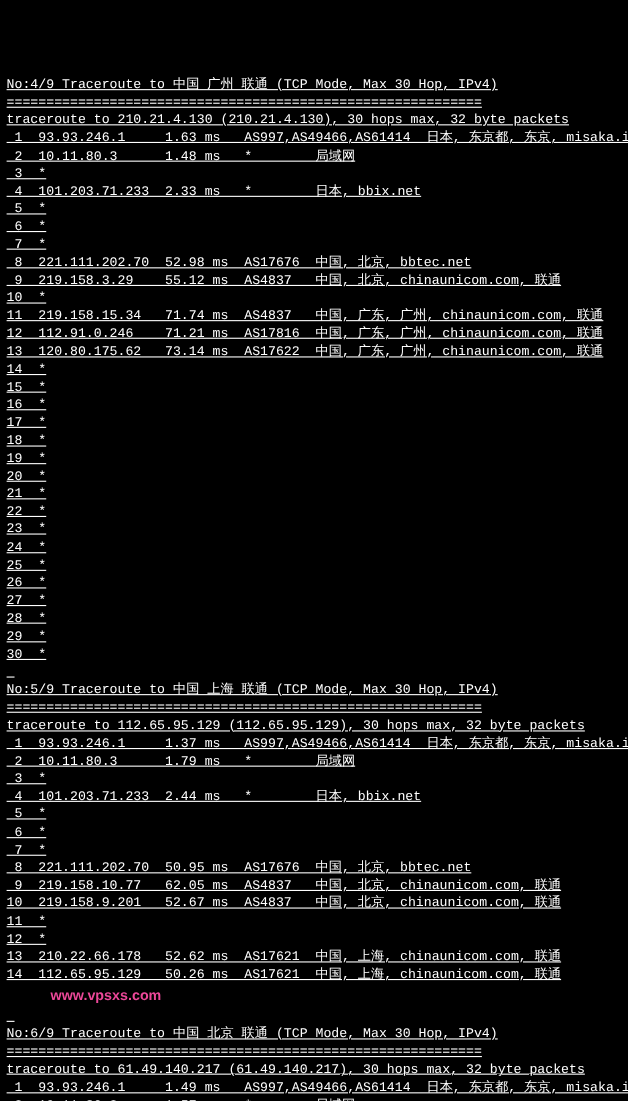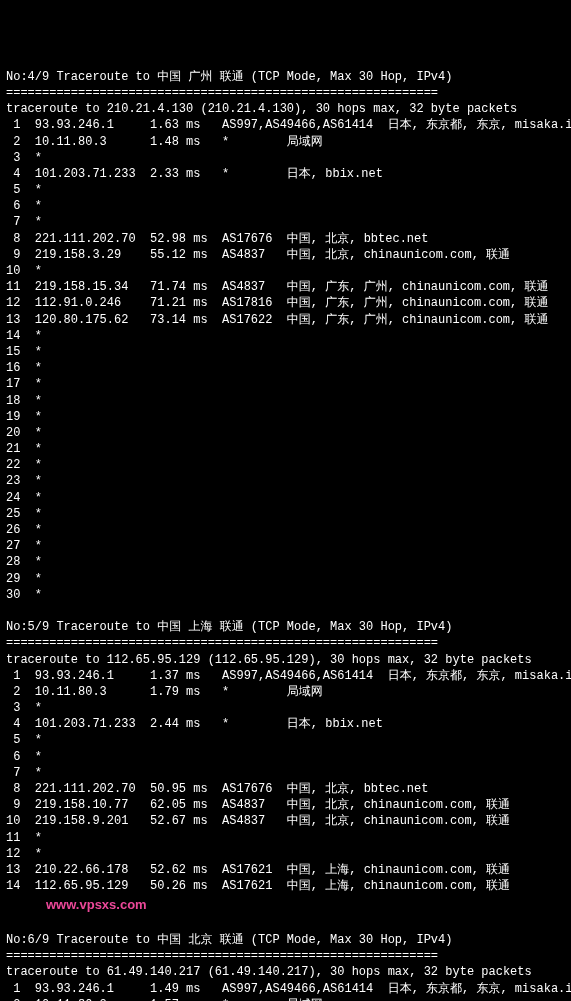--- a/index.html
+++ b/index.html
@@ -14,21 +14,21 @@
     width: 571px;
     box-sizing: border-box;
   }
   .watermark {
     font-family: Arial, sans-serif;
     font-weight: bold;
     font-size: 13px;
     color: #ec4899;
     padding: 2px 0 2px 40px;
   }
-  .line { white-space: pre; }
+  .line { white-space: pre; text-decoration: underline; }
 </style>
 </head>
 <body>
 
 
 
 <div id="out"><div class="line">No:4/9 Traceroute to 中国 广州 联通 (TCP Mode, Max 30 Hop, IPv4)</div><div class="line">============================================================</div><div class="line">traceroute to 210.21.4.130 (210.21.4.130), 30 hops max, 32 byte packets</div><div class="line"> 1  93.93.246.1     1.63 ms   AS997,AS49466,AS61414  日本, 东京都, 东京, misaka.io</div><div class="line"> 2  10.11.80.3      1.48 ms   *        局域网</div><div class="line"> 3  *</div><div class="line"> 4  101.203.71.233  2.33 ms   *        日本, bbix.net</div><div class="line"> 5  *</div><div class="line"> 6  *</div><div class="line"> 7  *</div><div class="line"> 8  221.111.202.70  52.98 ms  AS17676  中国, 北京, bbtec.net</div><div class="line"> 9  219.158.3.29    55.12 ms  AS4837   中国, 北京, chinaunicom.com, 联通</div><div class="line">10  *</div><div class="line">11  219.158.15.34   71.74 ms  AS4837   中国, 广东, 广州, chinaunicom.com, 联通</div><div class="line">12  112.91.0.246    71.21 ms  AS17816  中国, 广东, 广州, chinaunicom.com, 联通</div><div class="line">13  120.80.175.62   73.14 ms  AS17622  中国, 广东, 广州, chinaunicom.com, 联通</div><div class="line">14  *</div><div class="line">15  *</div><div class="line">16  *</div><div class="line">17  *</div><div class="line">18  *</div><div class="line">19  *</div><div class="line">20  *</div><div class="line">21  *</div><div class="line">22  *</div><div class="line">23  *</div><div class="line">24  *</div><div class="line">25  *</div><div class="line">26  *</div><div class="line">27  *</div><div class="line">28  *</div><div class="line">29  *</div><div class="line">30  *</div><div class="line"> </div><div class="line">No:5/9 Traceroute to 中国 上海 联通 (TCP Mode, Max 30 Hop, IPv4)</div><div class="line">============================================================</div><div class="line">traceroute to 112.65.95.129 (112.65.95.129), 30 hops max, 32 byte packets</div><div class="line"> 1  93.93.246.1     1.37 ms   AS997,AS49466,AS61414  日本, 东京都, 东京, misaka.io</div><div class="line"> 2  10.11.80.3      1.79 ms   *        局域网</div><div class="line"> 3  *</div><div class="line"> 4  101.203.71.233  2.44 ms   *        日本, bbix.net</div><div class="line"> 5  *</div><div class="line"> 6  *</div><div class="line"> 7  *</div><div class="line"> 8  221.111.202.70  50.95 ms  AS17676  中国, 北京, bbtec.net</div><div class="line"> 9  219.158.10.77   62.05 ms  AS4837   中国, 北京, chinaunicom.com, 联通</div><div class="line">10  219.158.9.201   52.67 ms  AS4837   中国, 北京, chinaunicom.com, 联通</div><div class="line">11  *</div><div class="line">12  *</div><div class="line">13  210.22.66.178   52.62 ms  AS17621  中国, 上海, chinaunicom.com, 联通</div><div class="line">14  112.65.95.129   50.26 ms  AS17621  中国, 上海, chinaunicom.com, 联通</div><div class="watermark">www.vpsxs.com</div><div class="line"> </div><div class="line">No:6/9 Traceroute to 中国 北京 联通 (TCP Mode, Max 30 Hop, IPv4)</div><div class="line">============================================================</div><div class="line">traceroute to 61.49.140.217 (61.49.140.217), 30 hops max, 32 byte packets</div><div class="line"> 1  93.93.246.1     1.49 ms   AS997,AS49466,AS61414  日本, 东京都, 东京, misaka.io</div><div class="line"> 2  10.11.80.3      1.57 ms   *        局域网</div></div>
 
 
 

